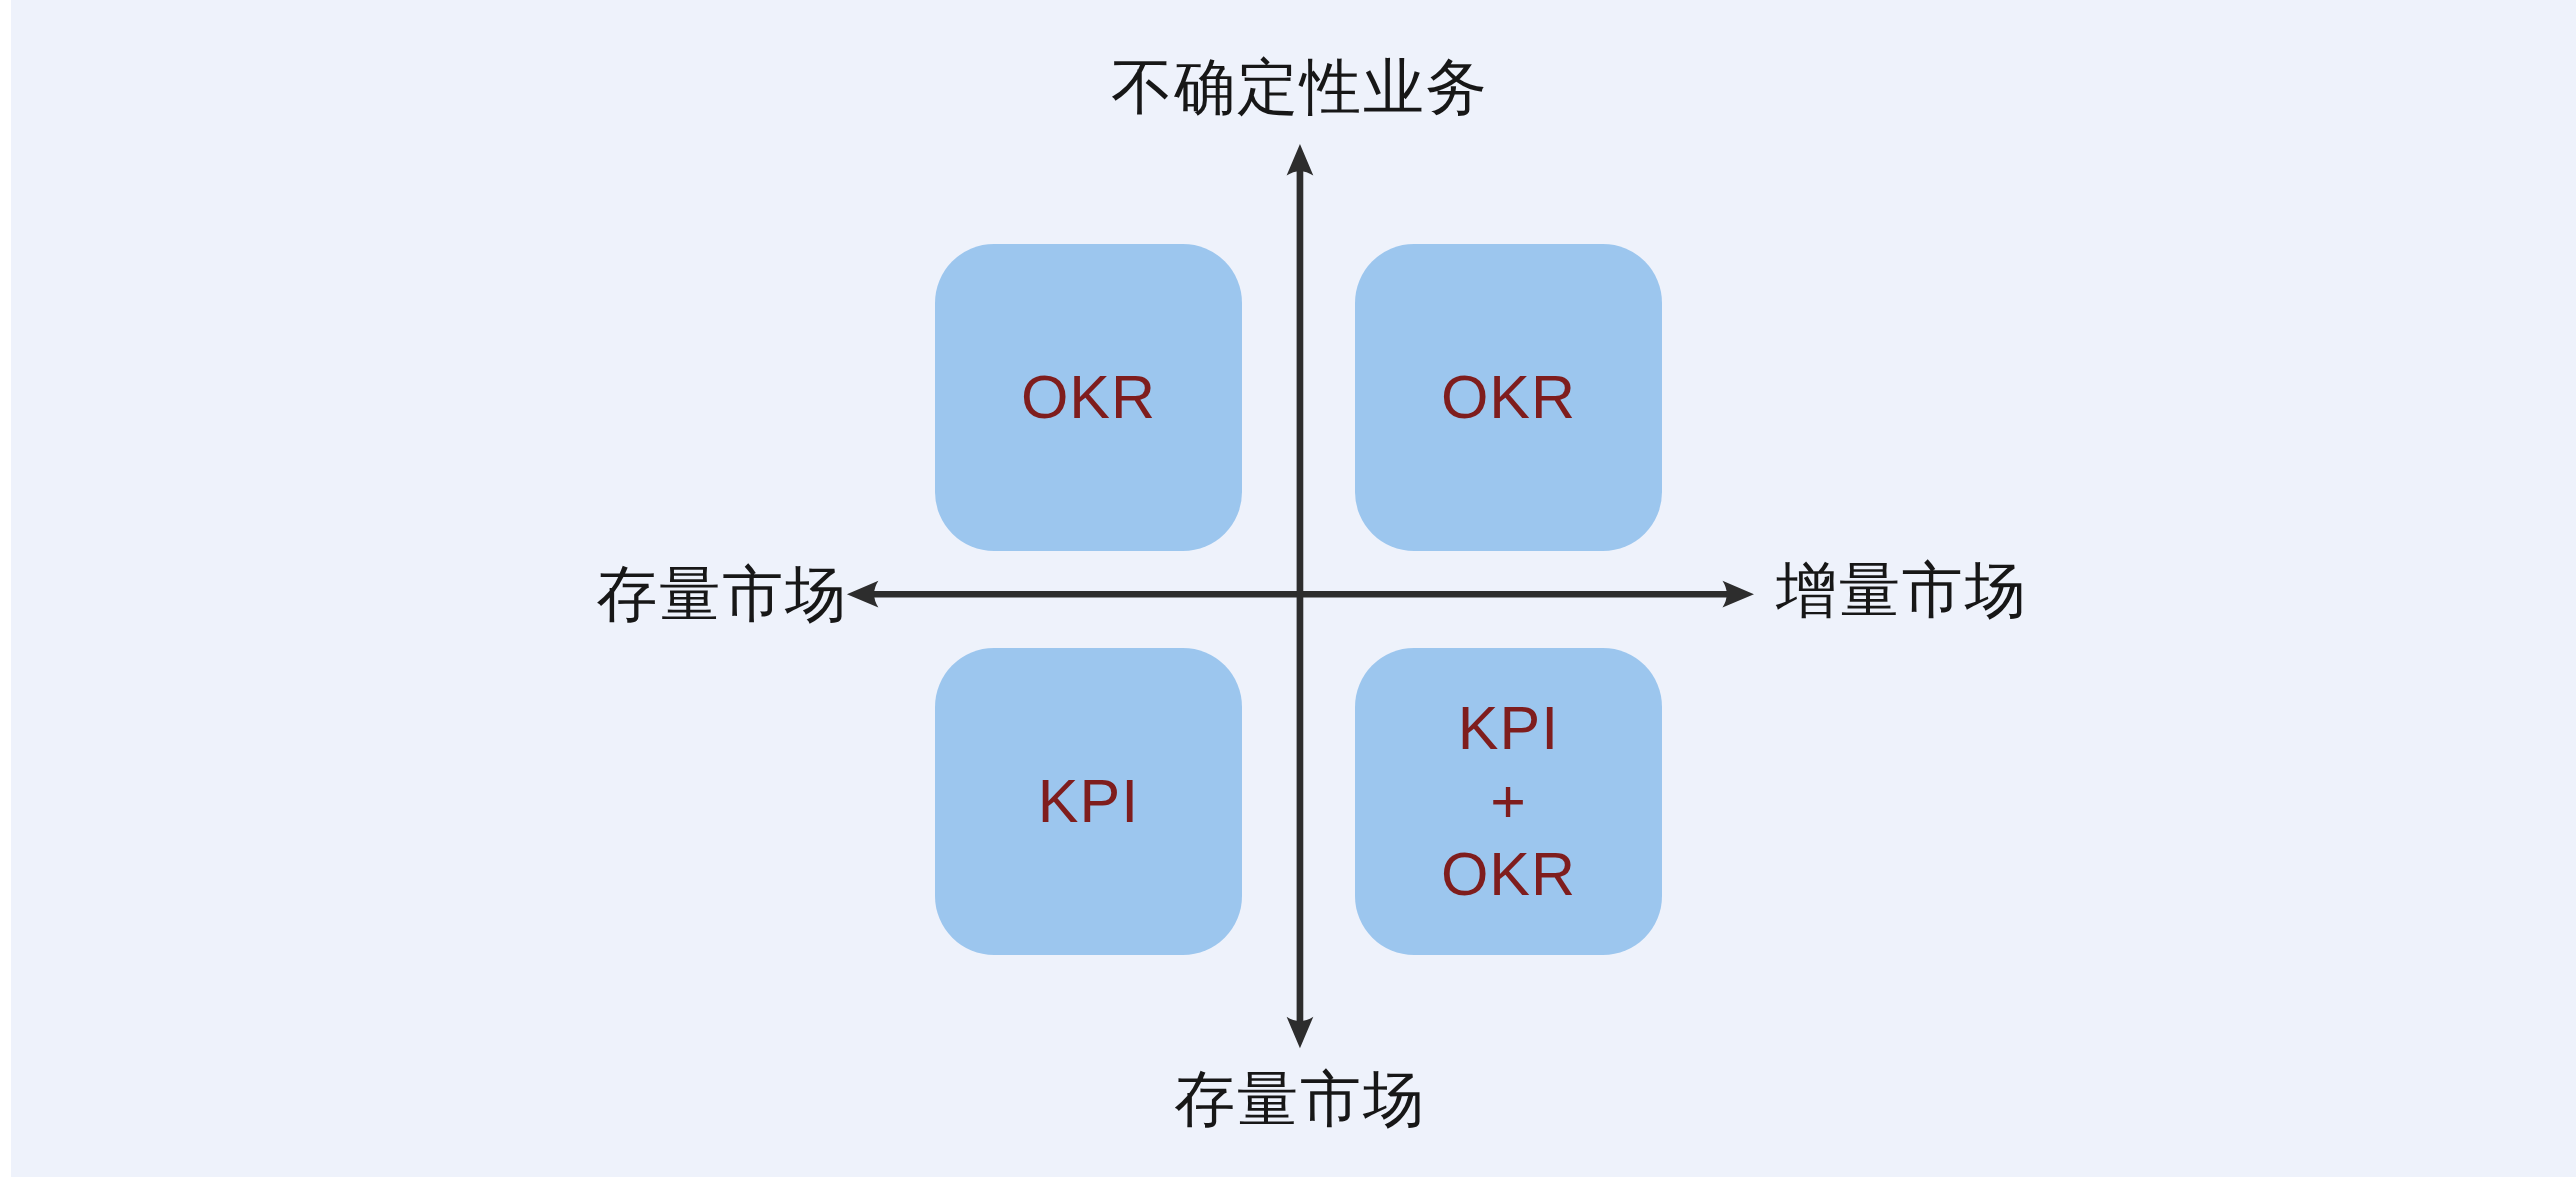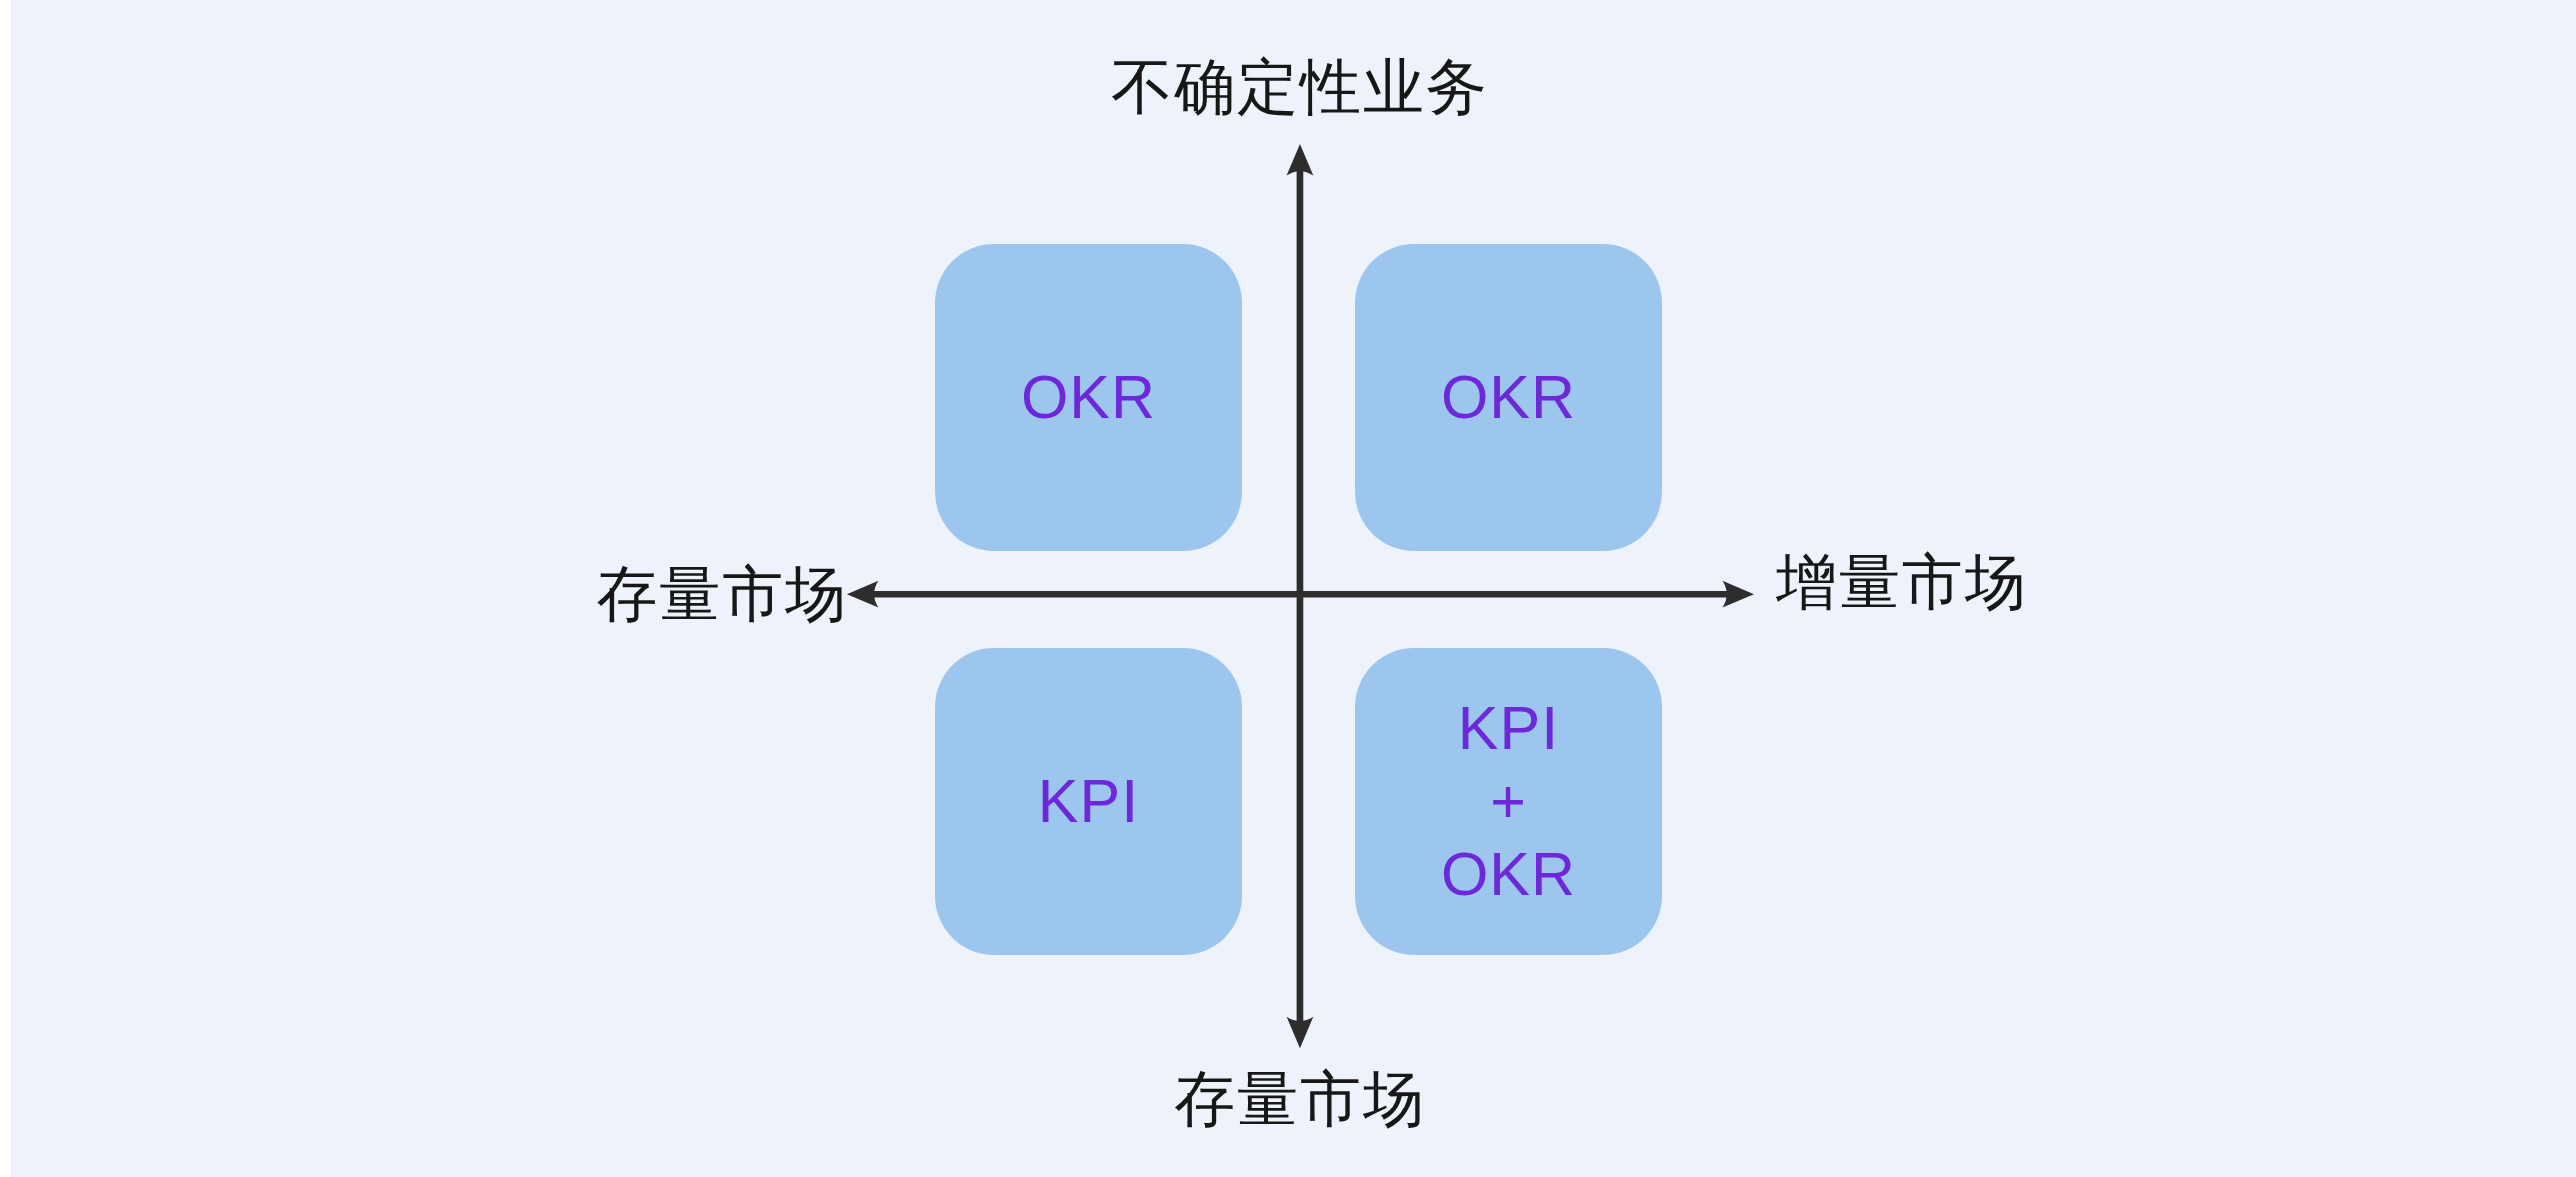--- a/index.html
+++ b/index.html
@@ -33,41 +33,41 @@
     height: 307px;
     background: #9CC6EE;
     border-radius: 59px;
     display: flex;
     align-items: center;
     justify-content: center;
   }
   .quadrant-label {
     font-size: 61px;
     line-height: 1.2;
-    color: #6d28d9;
+    color: #7f1d1d;
     text-align: center;
     white-space: pre-line;
     letter-spacing: 1px;
   }
   #q-top-left    { left: 924px;  top: 244px; }
   #q-top-right   { left: 1344px; top: 244px; }
   #q-bottom-left { left: 924px;  top: 648px; }
   #q-bottom-right{ left: 1344px; top: 648px; }
   .axis-label {
     position: absolute;
     font-size: 61px;
     line-height: 1;
     color: #171717;
     letter-spacing: 1.9px;
     white-space: nowrap;
   }
   #label-top    { left: 1289px; top: 57px;   transform: translateX(-50%); }
   #label-bottom { left: 1289px; top: 1069px; transform: translateX(-50%); }
   #label-left   { left: 837px;  top: 594px;  transform: translate(-100%, -50%); }
-  #label-right  { left: 1765px; top: 582px;  transform: translateY(-50%); }
+  #label-right  { left: 1765px; top: 594px;  transform: translateY(-50%); font-family: Liberation Mono, monospace; }
 </style>
 </head>
 <body>
 
 <div class="stage">
 
   <svg class="axes-svg" viewBox="0 0 2700 1234" xmlns="http://www.w3.org/2000/svg">
     <line x1="898" y1="623" x2="1805" y2="623" stroke="#2D2D2D" stroke-width="7"></line>
     <line x1="1351" y1="177" x2="1351" y2="1073" stroke="#2D2D2D" stroke-width="7"></line>
     <path d="M 876 623 L 909 609 Q 900 623 909 637 Z" fill="#2D2D2D"></path>

